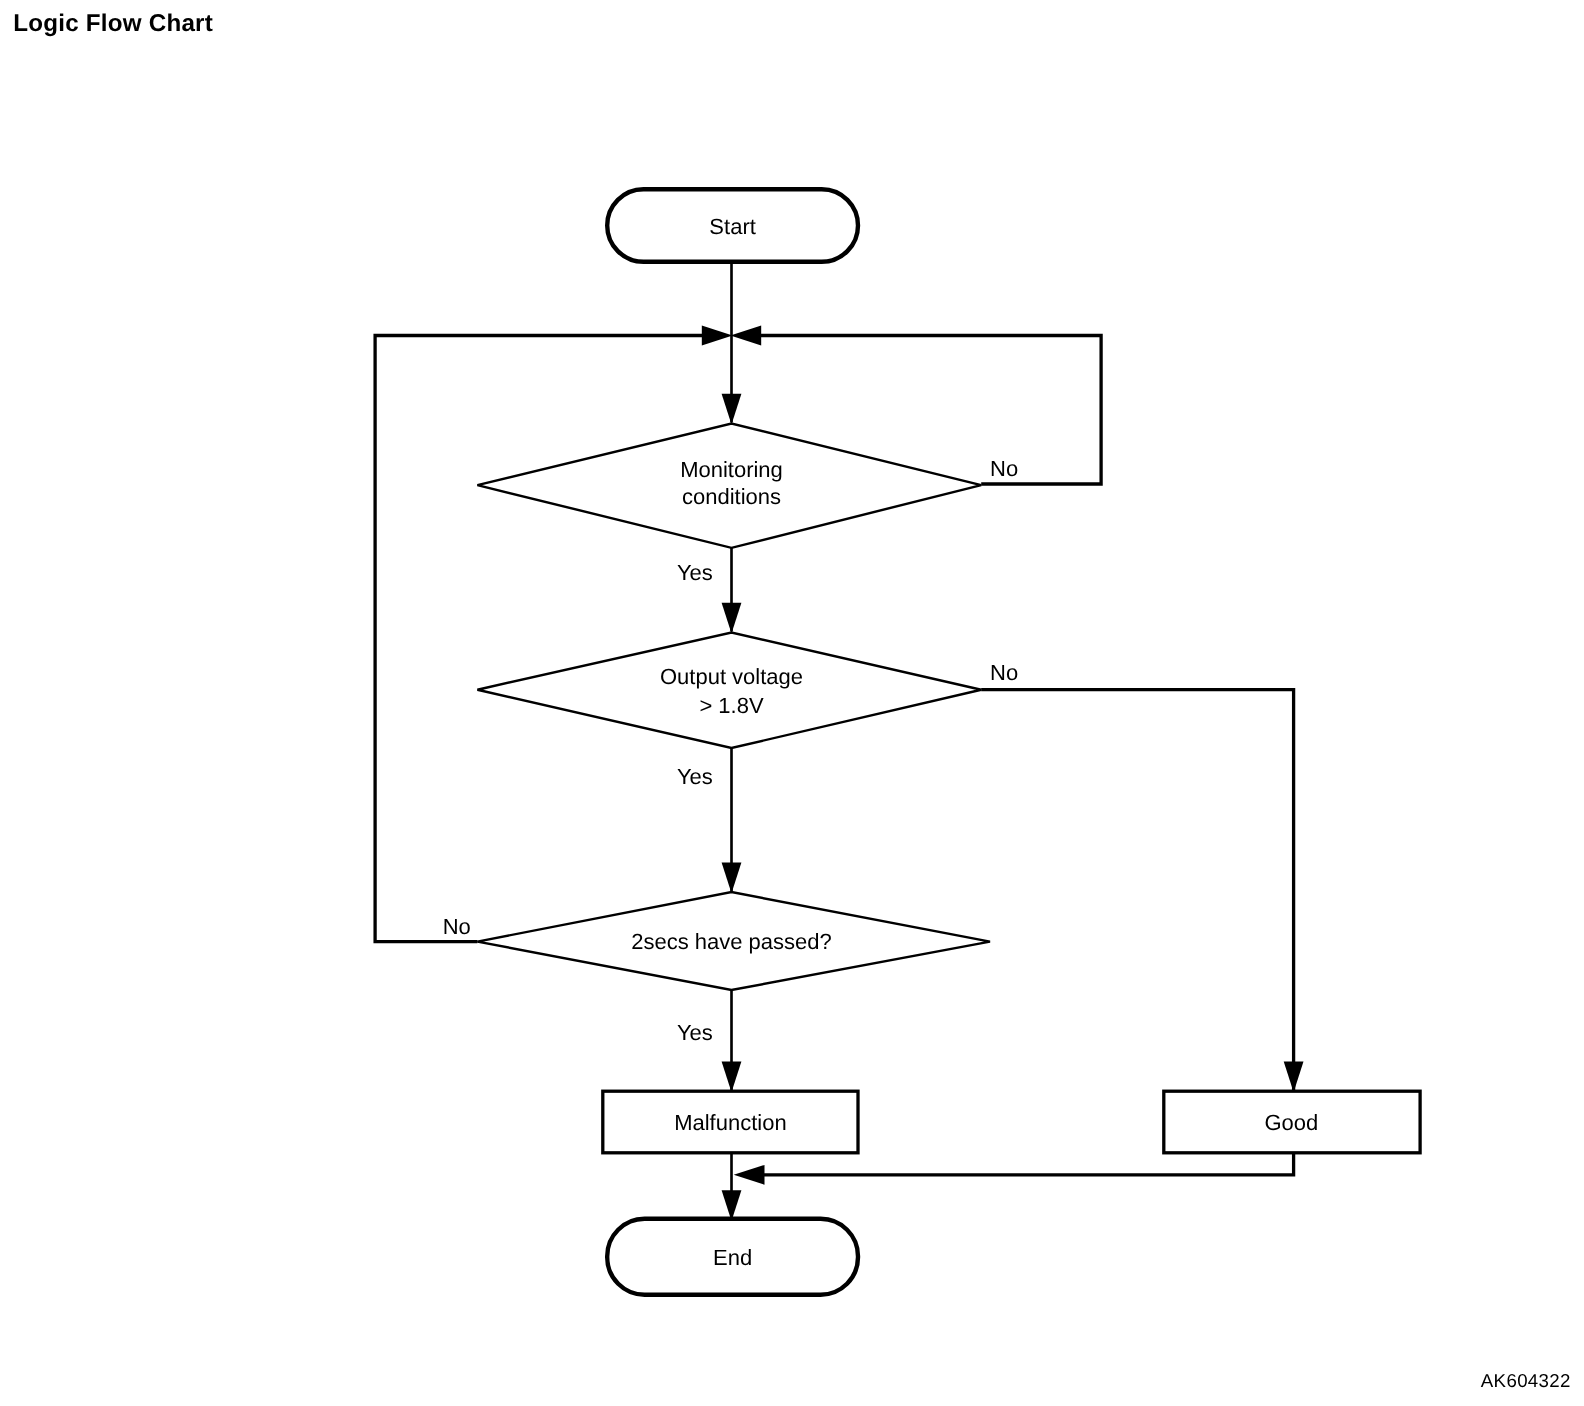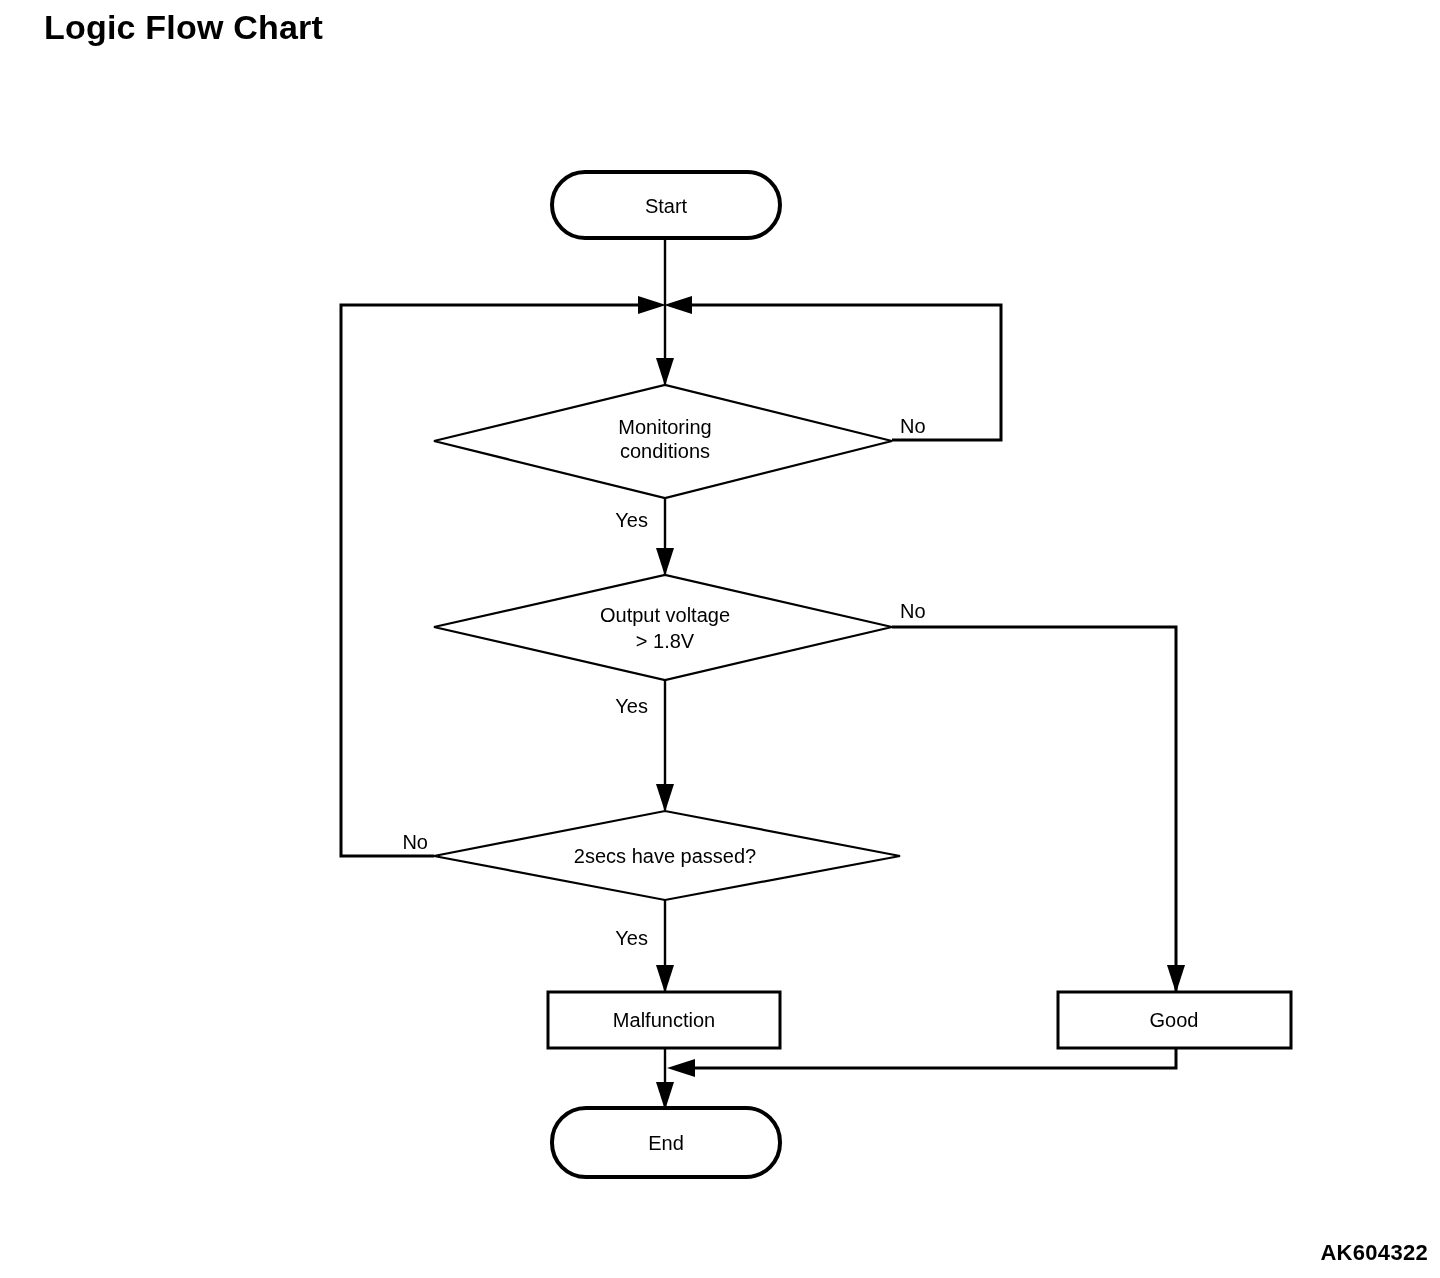--- a/index.html
+++ b/index.html
@@ -12,39 +12,38 @@
     height: 1278px;
     position: relative;
     font-family: "Liberation Sans", sans-serif;
     color: #000000;
     overflow: hidden;
   }
   #page-title {
     position: absolute;
     left: 12px;
     top: 8px;
-    font-size: 34px;
+    font-size: 22px;
     font-weight: bold;
     letter-spacing: 0.2px;
     white-space: nowrap;
-    margin-left: 32px;
   }
   #diagram-canvas {
     position: absolute;
     left: 0;
     top: 0;
     width: 1440px;
     height: 1278px;
   }
   #drawing-code {
     position: absolute;
     right: 12px;
     bottom: 12px;
-    font-size: 22px;
-    font-weight: bold;
+    font-size: 17px;
+    font-weight: normal;
     letter-spacing: 0.3px;
   }
   svg text {
     font-family: "Liberation Sans", sans-serif;
     fill: #000000;
   }
   .node-label {
     font-size: 20px;
   }
   .edge-label {

